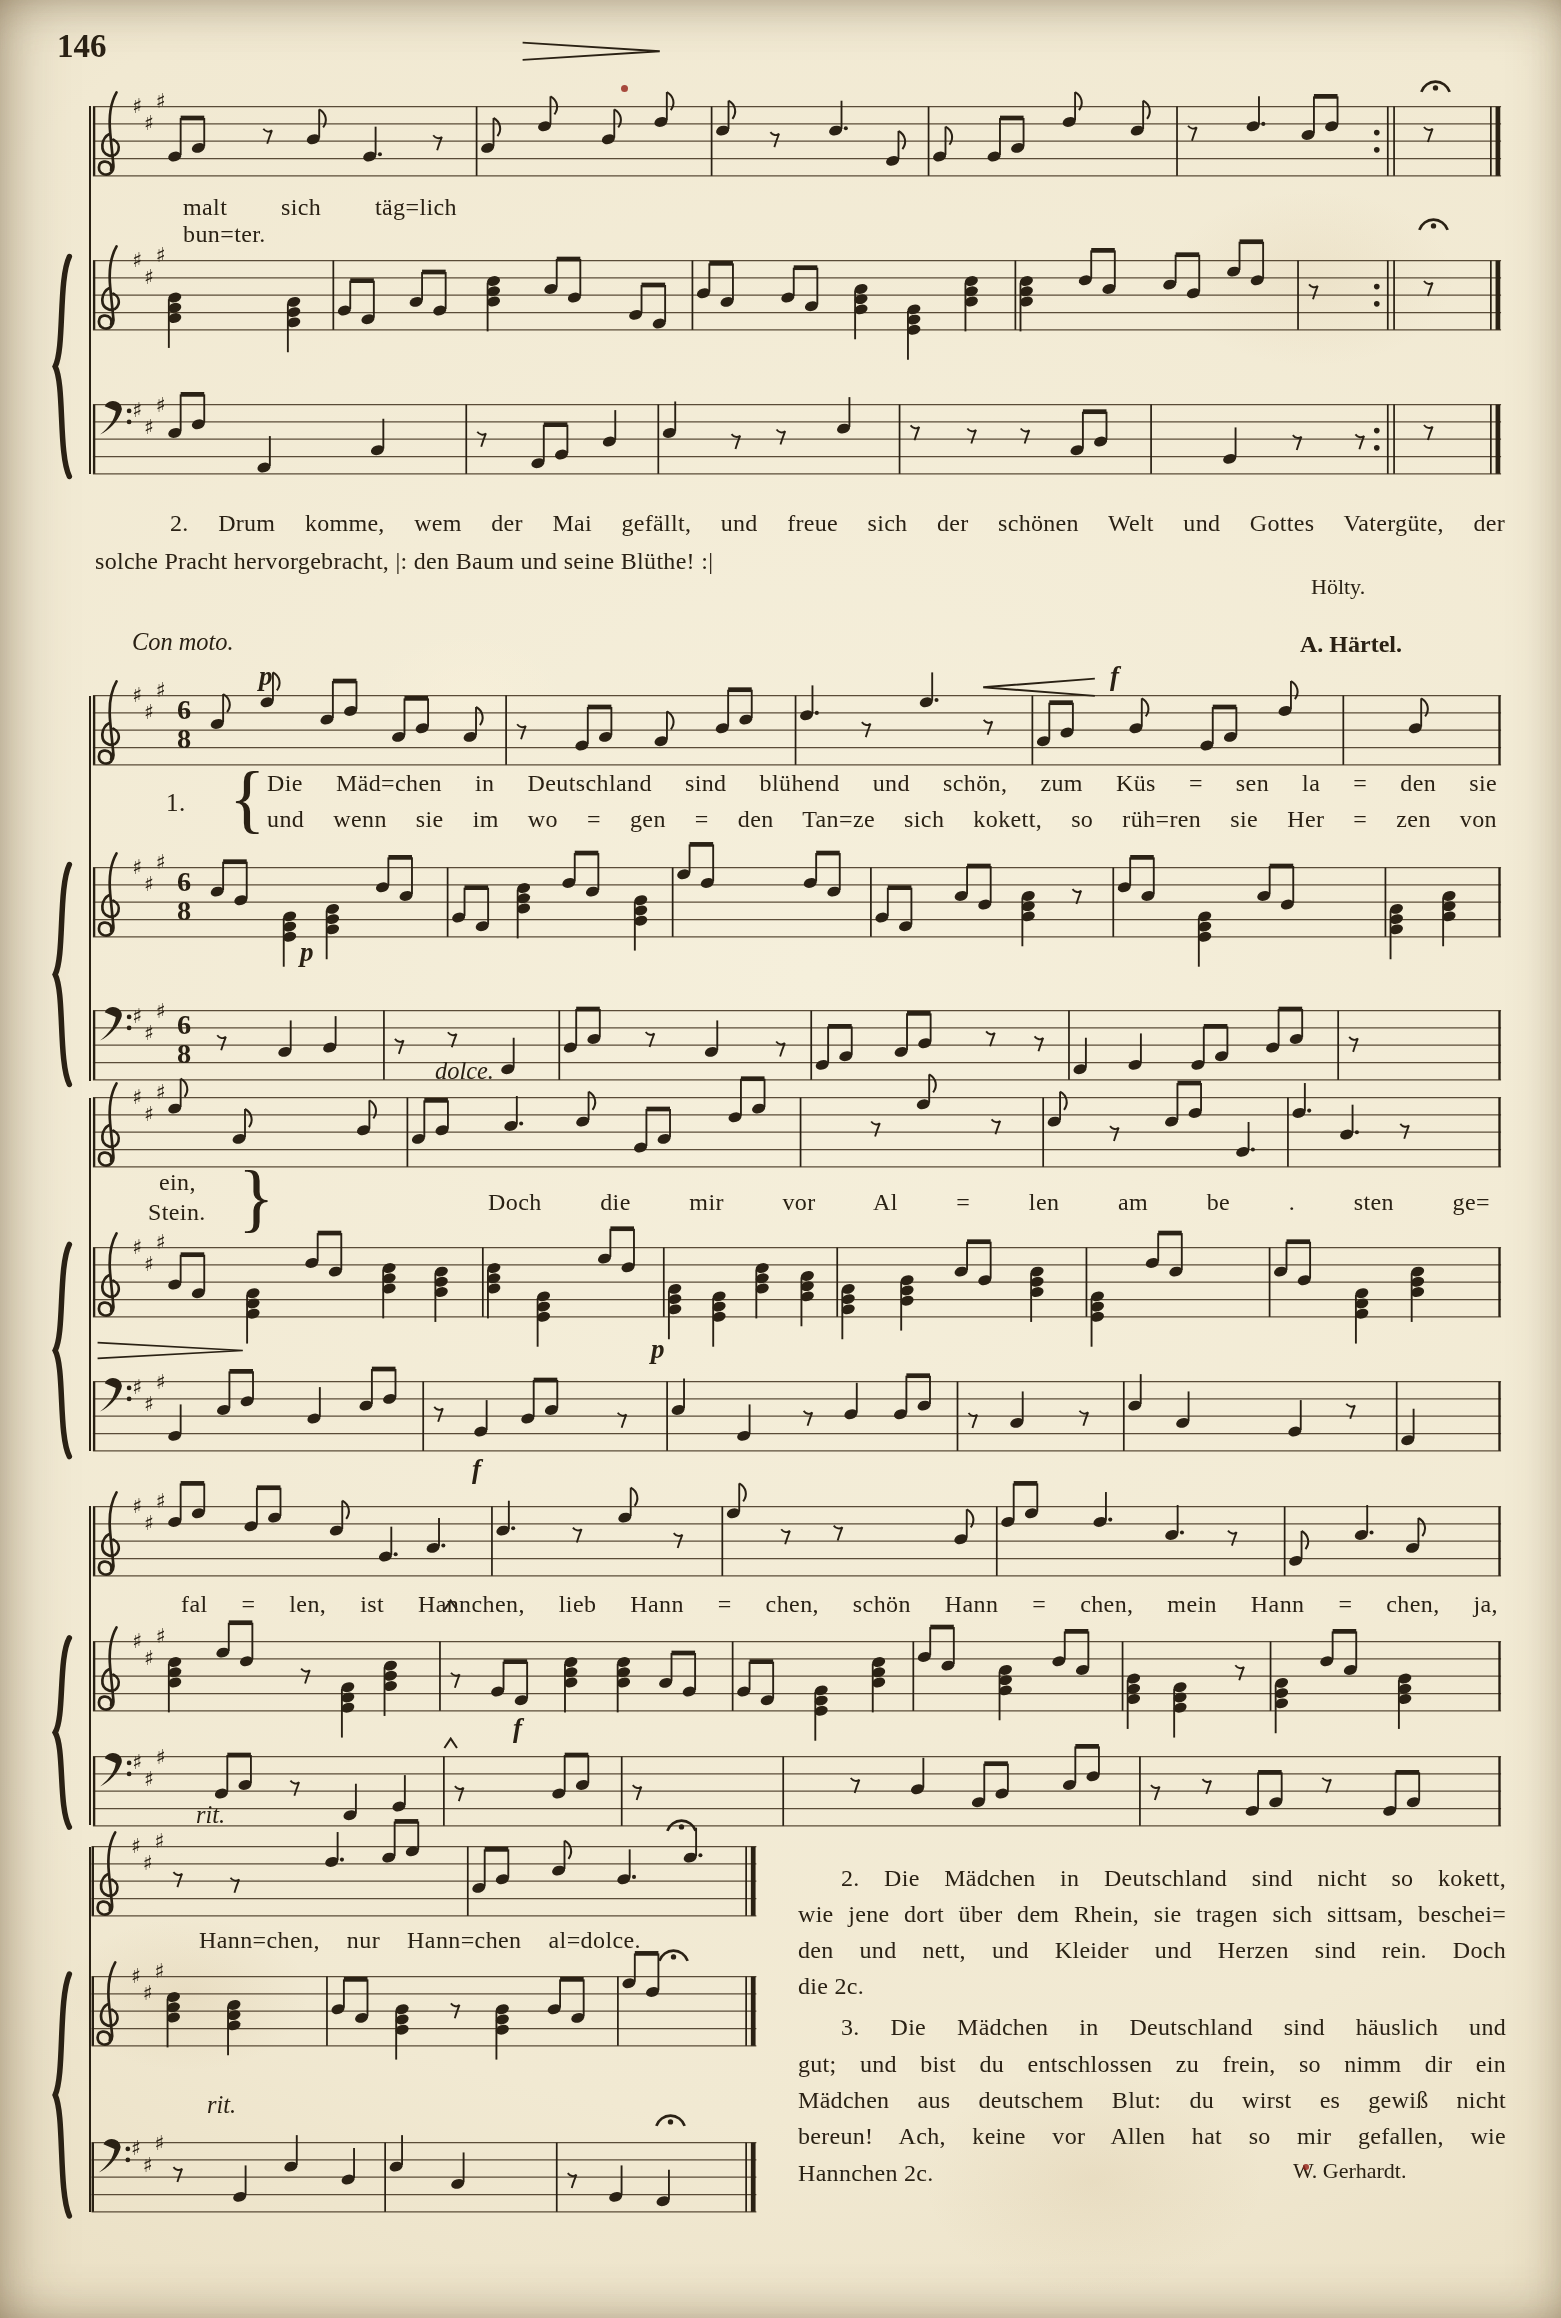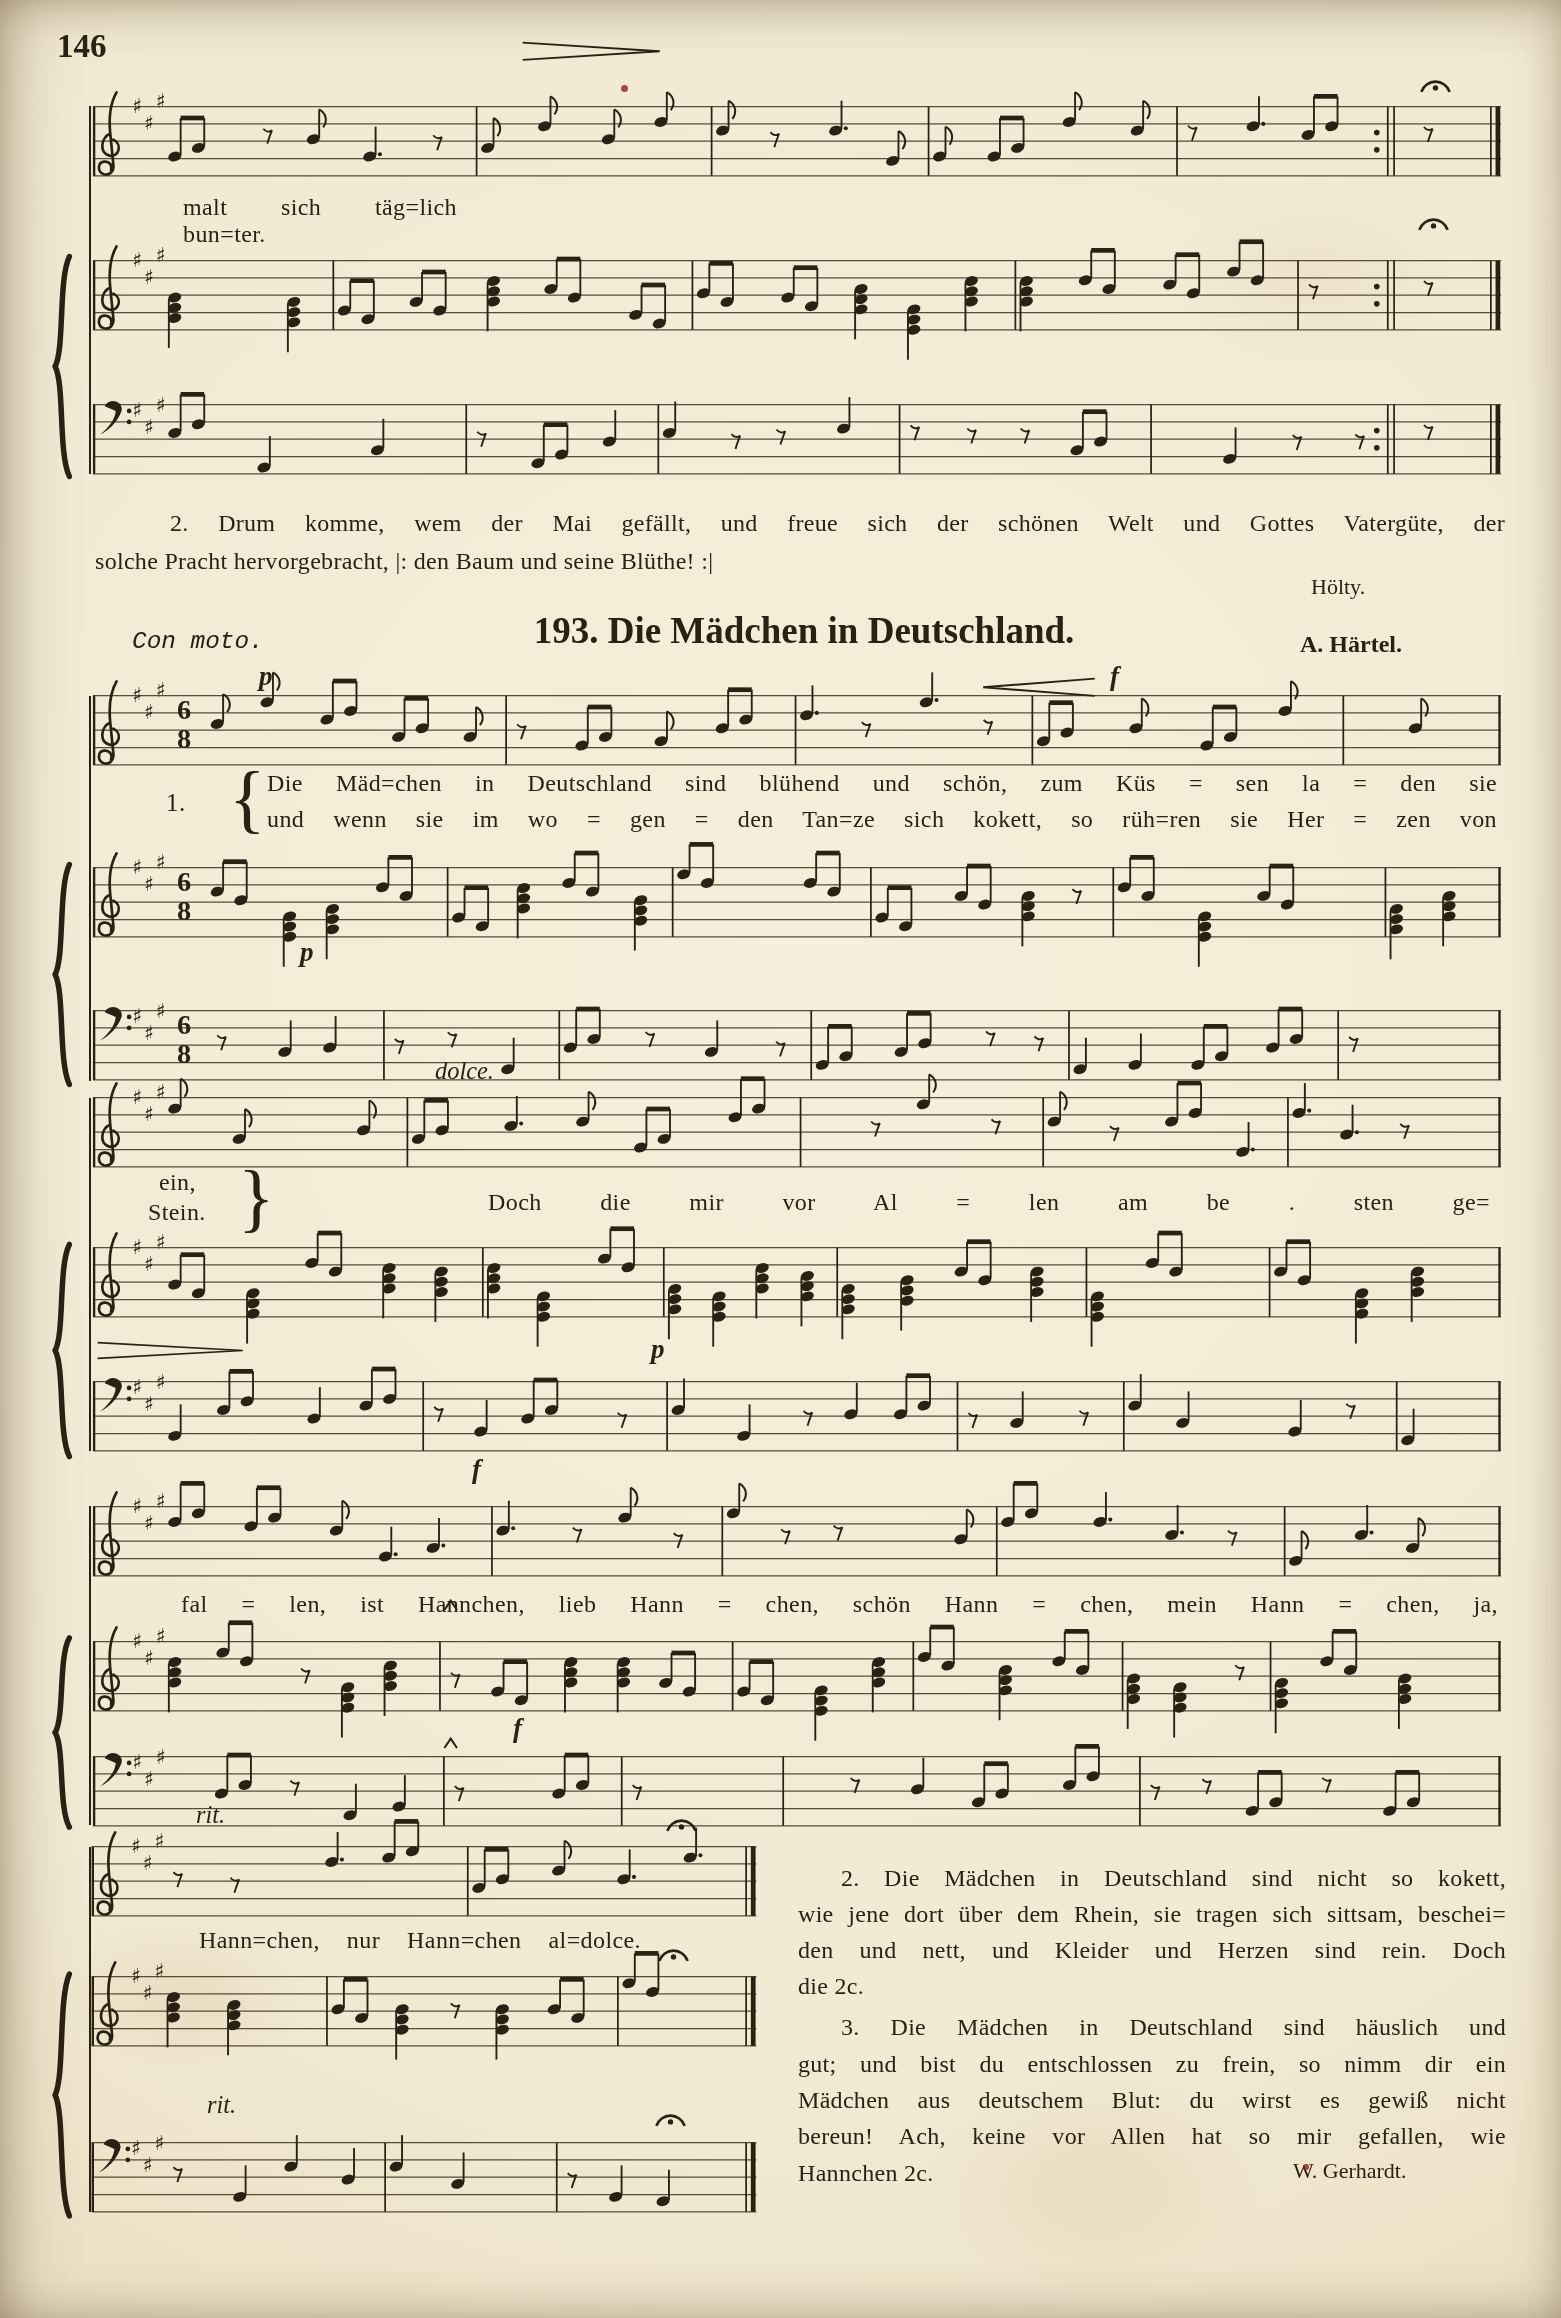--- a/index.html
+++ b/index.html
@@ -296,22 +296,21 @@
       <line x1="1654" y1="30" x2="1654" y2="118" stroke="#2a2114" stroke-width="2.2"></line>
       <path d="M1692,56 c3,4 8,5 11,2 c-2,5 -4,10 -6,17" fill="none" stroke="#2a2114" stroke-width="2.4"></path>
       <line x1="1777" y1="30" x2="1777" y2="118" stroke="#2a2114" stroke-width="2.2"></line>
       <rect x="1783" y="30" width="6" height="88" fill="#2a2114"></rect>
     </svg>
 
   <div class="t verse just" style="left:95px;top:505px;width:1410px;text-indent:75px;">2. Drum komme, wem der Mai gefällt, und freue sich der schönen Welt und Gottes Vatergüte, der</div>
   <div class="t verse" style="left:95px;top:543px;">solche Pracht hervorgebracht, |: den Baum und seine Blüthe! :|</div>
   <div class="t" style="left:1311px;top:574px;font-size:22px;">Hölty.</div>
 
-  <div class="t tempo" style="left:132px;top:628px;font-family:Liberation Mono, monospace;">Con moto.</div>
-  <div class="t b" style="left:331px;top:609px;width:946px;font-size:37px;text-align:center;white-space:normal;">193. Die Mädchen in Deutschland.</div>
+  <div class="t tempo" style="left:132px;top:628px;">Con moto.</div>
   <div class="t b" style="left:1300px;top:631px;font-size:24px;">A. Härtel.</div>
   <div class="t dyn" style="left:259px;top:661px;">p</div>
 
   <div class="sysline" style="left:89px;top:696px;height:385px;"></div>
   <svg class="staff" style="left:91px;top:672px;" width="1412" height="118" viewBox="0 0 1790 150">
       <line x1="0" y1="30" x2="1790" y2="30" stroke="#4d3e2a" stroke-width="1.6" opacity="0.92"></line>
       <line x1="0" y1="52" x2="1790" y2="52" stroke="#4d3e2a" stroke-width="1.6" opacity="0.92"></line>
       <line x1="0" y1="74" x2="1790" y2="74" stroke="#4d3e2a" stroke-width="1.6" opacity="0.92"></line>
       <line x1="0" y1="96" x2="1790" y2="96" stroke="#4d3e2a" stroke-width="1.6" opacity="0.92"></line>
       <line x1="0" y1="118" x2="1790" y2="118" stroke="#4d3e2a" stroke-width="1.6" opacity="0.92"></line>

